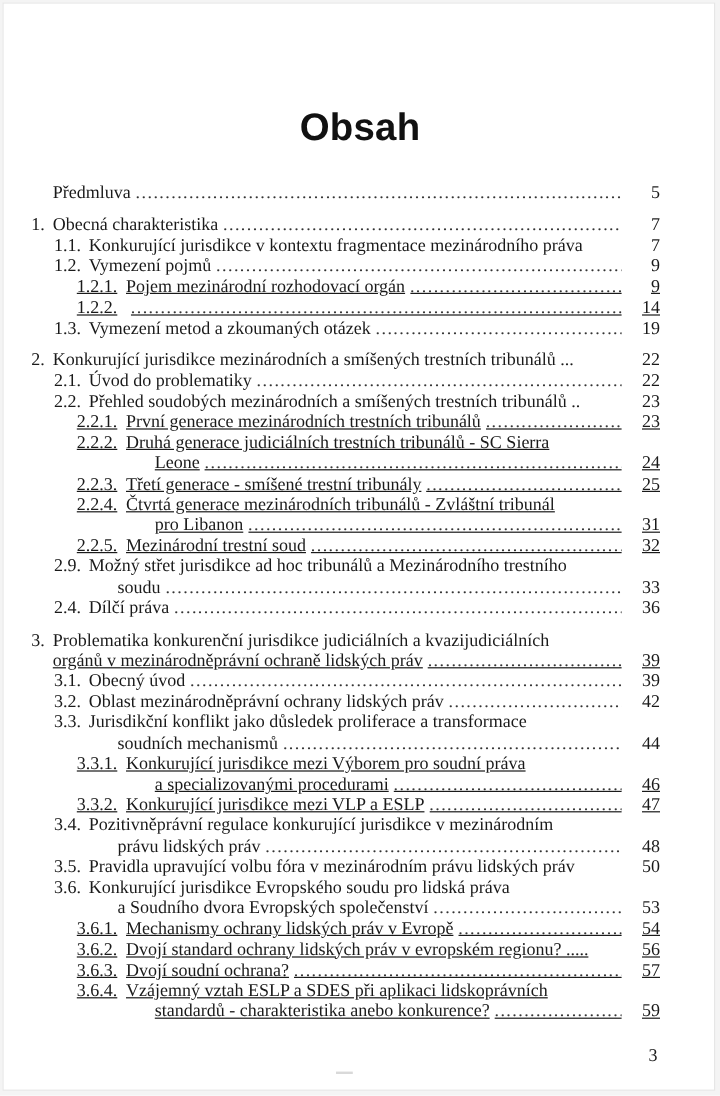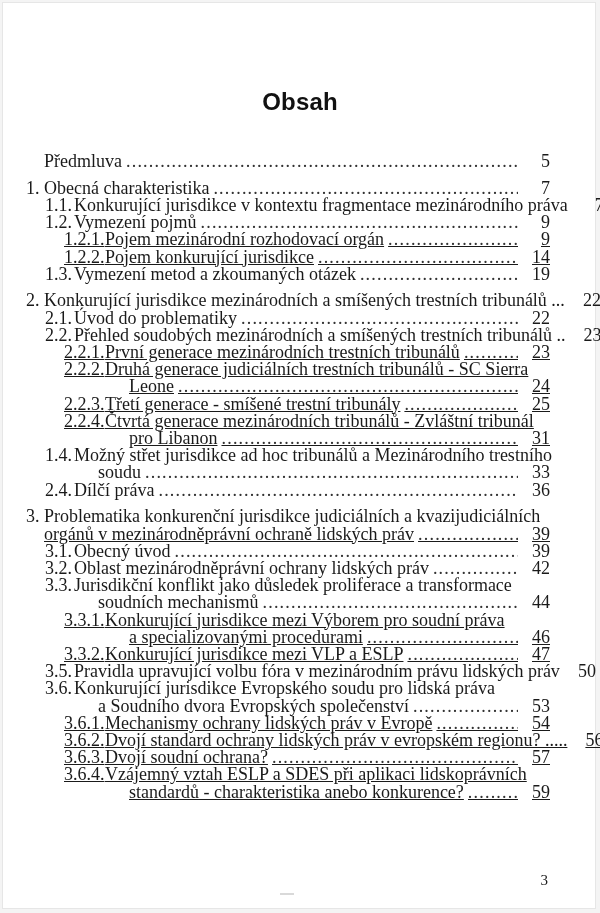--- a/index.html
+++ b/index.html
@@ -13,28 +13,28 @@
     position: absolute; left: 2px; top: 2px; width: 594px; height: 907px;
     background: #ffffff;
     border: 1px solid #e6e6e6;
     box-sizing: border-box;
   }
   .title {
     position: absolute; left: 0; width: 600px; top: 88px;
     text-align: center;
     font-family: "Liberation Sans", sans-serif;
     font-weight: bold;
-    font-size: 24px;
+    font-size: 32px;
     color: #111;
     letter-spacing: 0.2px;
   }
   .toc {
     position: absolute; left: 26px; top: 153px; width: 524px;
     font-family: "Liberation Serif", serif;
-    font-size: 18px;
+    font-size: 15px;
     color: #1a1a1a;
   }
   .section { margin-bottom: 9.5px; }
   .entry { position: relative; line-height: 17.2px; }
   .row { display: flex; align-items: baseline; }
   .num { flex: 0 0 auto; white-space: nowrap; }
   .lvl0 .num { width: 18px; }
   .lvl1 .num { width: 29px; }
   .lvl2 .num { width: 41px; }
   .lvl1 { padding-left: 19px; }
@@ -129,21 +129,20 @@
               <span class="pg">9</span>
             </div>
           </div>
         </div>
       </div>
       <div class="entry lvl2">
         <div class="row">
           <span class="num">1.2.2.</span>
           <div class="text-block">
             <div class="line">
-              <span class="t">Pojem konkurující jurisdikce</span>
               <span class="leader"></span>
               <span class="pg">14</span>
             </div>
           </div>
         </div>
       </div>
       <div class="entry lvl1">
         <div class="row">
           <span class="num">1.3.</span>
           <div class="text-block">
@@ -240,23 +239,35 @@
               <span class="t">Čtvrtá generace mezinárodních tribunálů - Zvláštní tribunál</span>
             </div>
             <div class="line cont">
               <span class="t">pro Libanon</span>
               <span class="leader"></span>
               <span class="pg">31</span>
             </div>
           </div>
         </div>
       </div>
-      <div class="entry lvl1">
-        <div class="row">
-          <span class="num">1.4.</span>
+      <div class="entry lvl2">
+        <div class="row">
+          <span class="num">2.2.5.</span>
+          <div class="text-block">
+            <div class="line">
+              <span class="t">Mezinárodní trestní soud</span>
+              <span class="leader"></span>
+              <span class="pg">32</span>
+            </div>
+          </div>
+        </div>
+      </div>
+      <div class="entry lvl1">
+        <div class="row">
+          <span class="num">2.9.</span>
           <div class="text-block">
             <div class="line">
               <span class="t">Možný střet jurisdikce ad hoc tribunálů a Mezinárodního trestního</span>
             </div>
             <div class="line cont">
               <span class="t">soudu</span>
               <span class="leader"></span>
               <span class="pg">33</span>
             </div>
           </div>
@@ -346,20 +357,35 @@
         </div>
       </div>
       <div class="entry lvl2">
         <div class="row">
           <span class="num">3.3.2.</span>
           <div class="text-block">
             <div class="line">
               <span class="t">Konkurující jurisdikce mezi VLP a ESLP</span>
               <span class="leader"></span>
               <span class="pg">47</span>
+            </div>
+          </div>
+        </div>
+      </div>
+      <div class="entry lvl1">
+        <div class="row">
+          <span class="num">3.4.</span>
+          <div class="text-block">
+            <div class="line">
+              <span class="t">Pozitivněprávní regulace konkurující jurisdikce v mezinárodním</span>
+            </div>
+            <div class="line cont">
+              <span class="t">právu lidských práv</span>
+              <span class="leader"></span>
+              <span class="pg">48</span>
             </div>
           </div>
         </div>
       </div>
       <div class="entry lvl1">
         <div class="row">
           <span class="num">3.5.</span>
           <div class="text-block">
             <div class="line">
               <span class="t">Pravidla upravující volbu fóra v mezinárodním právu lidských práv</span>

